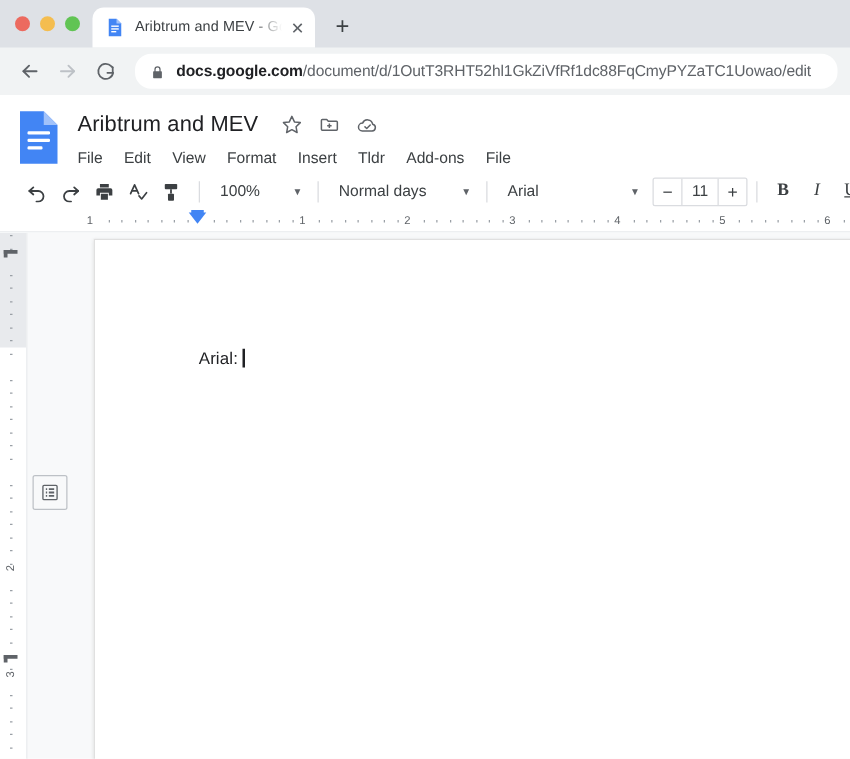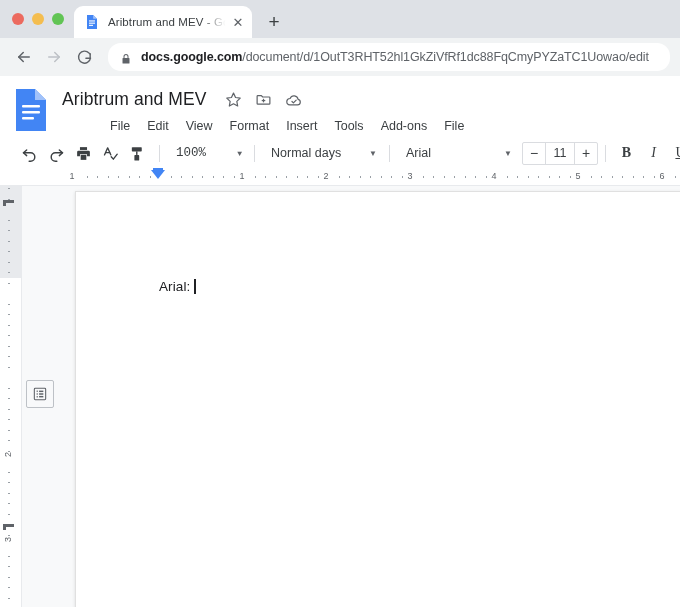--- a/index.html
+++ b/index.html
@@ -77,42 +77,42 @@
   .docs { background: #ffffff; height: 603px; position: relative; }
 
   .docs-header { display: flex; padding: 10px 0 0 14px; height: 59px; }
   .docs-logo { width: 38px; height: 44px; flex: 0 0 38px; margin-top: 2px; position: relative; }
   .docs-headtext { padding-left: 10px; }
   .doctitle-row { display: flex; align-items: center; height: 26px; }
   .doctitle { font-size: 17.5px; color: #202124; letter-spacing: 0.1px; }
   .title-icons { display: flex; align-items: center; gap: 13px; margin-left: 18px; color: #5f6368; }
   .ticon { width: 17px; height: 17px; display: block; }
 
-  .menubar { display: flex; align-items: center; height: 22px; margin-top: 3px; gap: 17px; margin-left: 48px; }
+  .menubar { display: flex; align-items: center; height: 22px; margin-top: 3px; gap: 17px; }
   .menuitem { font-size: 12.5px; color: #3c4043; white-space: nowrap; }
   .lastedit {
     font-size: 12.5px; color: #5f6368; text-decoration: underline;
     margin-left: 24px; white-space: nowrap;
   }
 
   .docs-toolbar {
     height: 30px; margin: 3px 12px 0 16px;
     display: flex; align-items: center; gap: 0;
   }
   .tbtn {
     width: 27px; height: 27px; display: flex; align-items: center; justify-content: center;
     color: #3c4043; flex: 0 0 auto;
   }
   .tsep { width: 1px; height: 17px; background: #dadce0; margin: 0 8px; flex: 0 0 1px; }
   .tdrop {
     height: 25px; display: flex; align-items: center; justify-content: space-between;
     font-size: 12.5px; color: #3c4043; padding: 0 4px 0 8px; flex: 0 0 auto;
   }
   .tdrop .caret { margin-left: 14px; color: #5f6368; font-size: 8px; }
-  .zoomsel { width: 78px; font-family: Liberation Mono, monospace; }
+  .zoomsel { width: 78px; }
   .stylesel { width: 118px; }
   .fontsel { width: 118px; }
   .fontsize-box {
     display: flex; align-items: center; height: 23px;
     border: 1px solid #dadce0; border-radius: 2px; margin-left: 6px; flex: 0 0 auto;
   }
   .fs-btn { width: 22px; height: 21px; display: flex; align-items: center; justify-content: center;
             color: #3c4043; font-size: 14px; line-height: 1; }
   .fs-val { width: 30px; text-align: center; font-size: 12.5px; color: #3c4043;
             border-left: 1px solid #dadce0; border-right: 1px solid #dadce0; height: 21px;
@@ -280,21 +280,21 @@
             </span>
           </span>
         </div>
 
         <div class="menubar">
           <span class="menuitem">File</span>
           <span class="menuitem">Edit</span>
           <span class="menuitem">View</span>
           <span class="menuitem">Format</span>
           <span class="menuitem">Insert</span>
-          <span class="menuitem">Tools</span>
+          <span class="menuitem">Tldr</span>
           <span class="menuitem">Add-ons</span>
           <span class="menuitem">File</span>
         </div>
       </div>
     </div>
 
     <div class="docs-toolbar">
       <div class="tbtn">
         <svg width="17" height="17" viewBox="0 0 24 24" fill="none" stroke="#3c4043" stroke-width="2" stroke-linecap="round" stroke-linejoin="round">
           <polyline points="8 7 3.5 11 8 15"></polyline>

